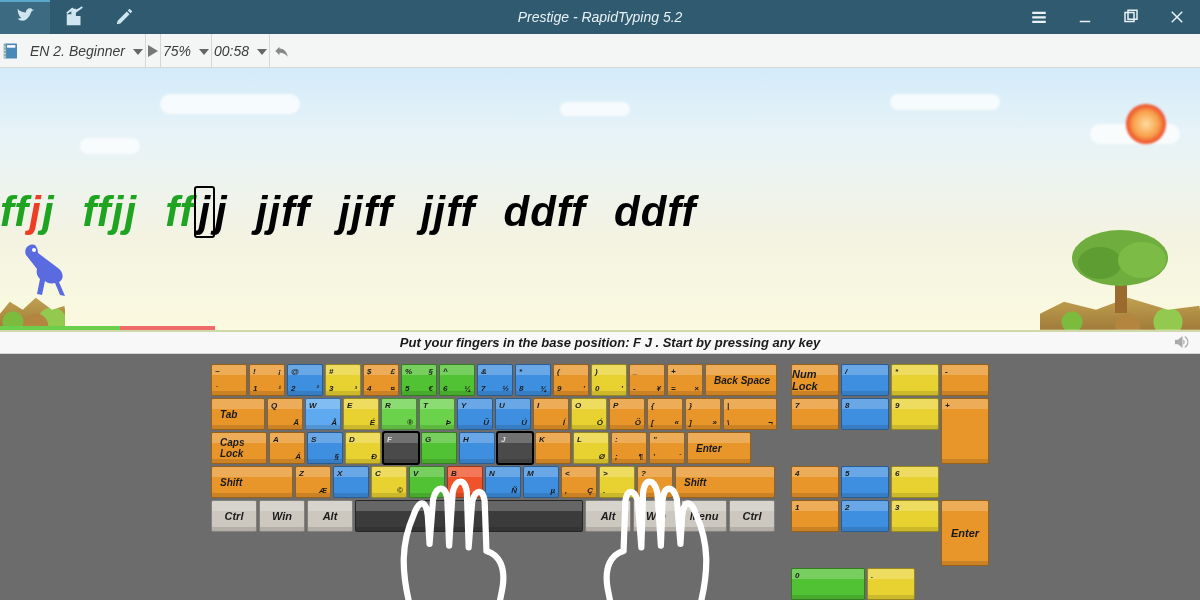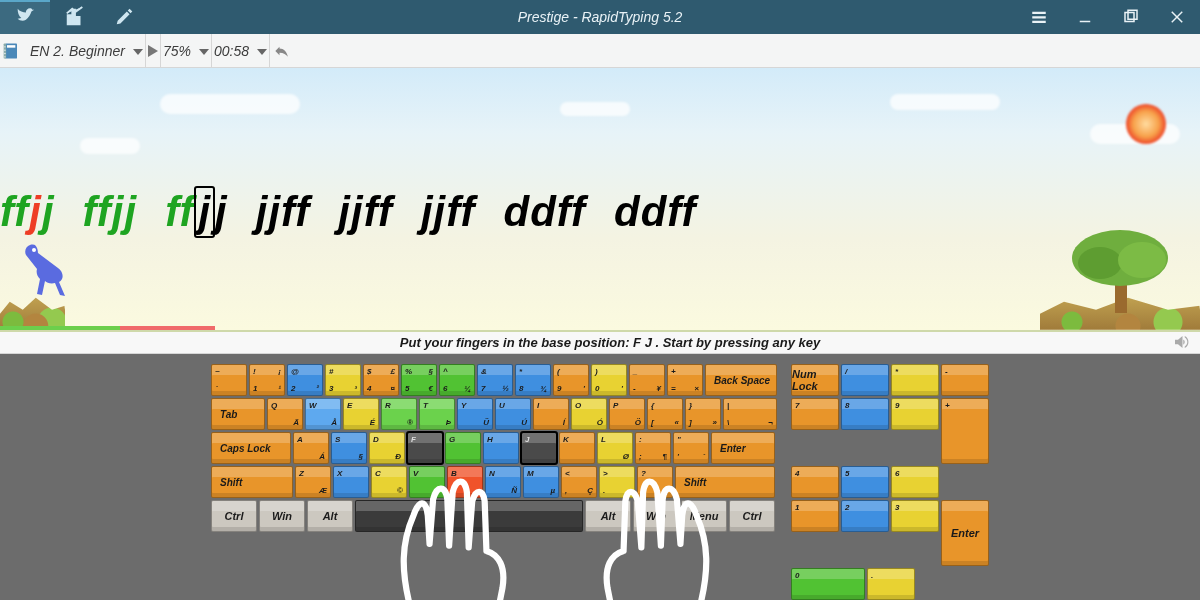--- a/index.html
+++ b/index.html
@@ -109,21 +109,21 @@
   .o{background:var(--orange);} .y{background:var(--yellow);} .b{background:var(--blue);} .b2{background:var(--blue2);}
   .g{background:var(--green);} .g2{background:var(--green2);} .r{background:var(--red);} .gy{background:var(--gray);}
   .dk{background:var(--darkgray); color:#ddd;} .sp{background:var(--space);}
 
   .hands { position:absolute; bottom:-6px; width:560px; height:160px; pointer-events:none; }
   .hands.left { left:210px; } .hands.right { right:300px; }
   .hands svg { width:100%; height:100%; fill:none; stroke:#fff; stroke-width:7; stroke-linecap:round; stroke-linejoin:round; }
 
   .kb.main .row0 .key{width:36px;} .kb.main .row0 .wide{width:72px;}
   .kb.main .row1 .key{width:36px;} .kb.main .row1 .wtab{width:54px;}
-  .kb.main .row2 .key{width:36px;} .kb.main .row2 .wcaps{width:80px;} .kb.main .row2 .went{width:64px;}
+  .kb.main .row2 .key{width:36px;} .kb.main .row2 .wcaps{width:56px;} .kb.main .row2 .went{width:64px;}
   .kb.main .row3 .key{width:36px;} .kb.main .row3 .wshift{width:82px;} .kb.main .row3 .wshiftR{width:100px;}
   .kb.main .row4 .key{width:46px;} .kb.main .row4 .wspace{width:228px;}
 
   .kb.num .key{width:48px;} .kb.num .wide{width:74px;} .kb.num .tall{height:66px;}
 </style>
 </head>
 <body>
 
 <div class="window">
 

